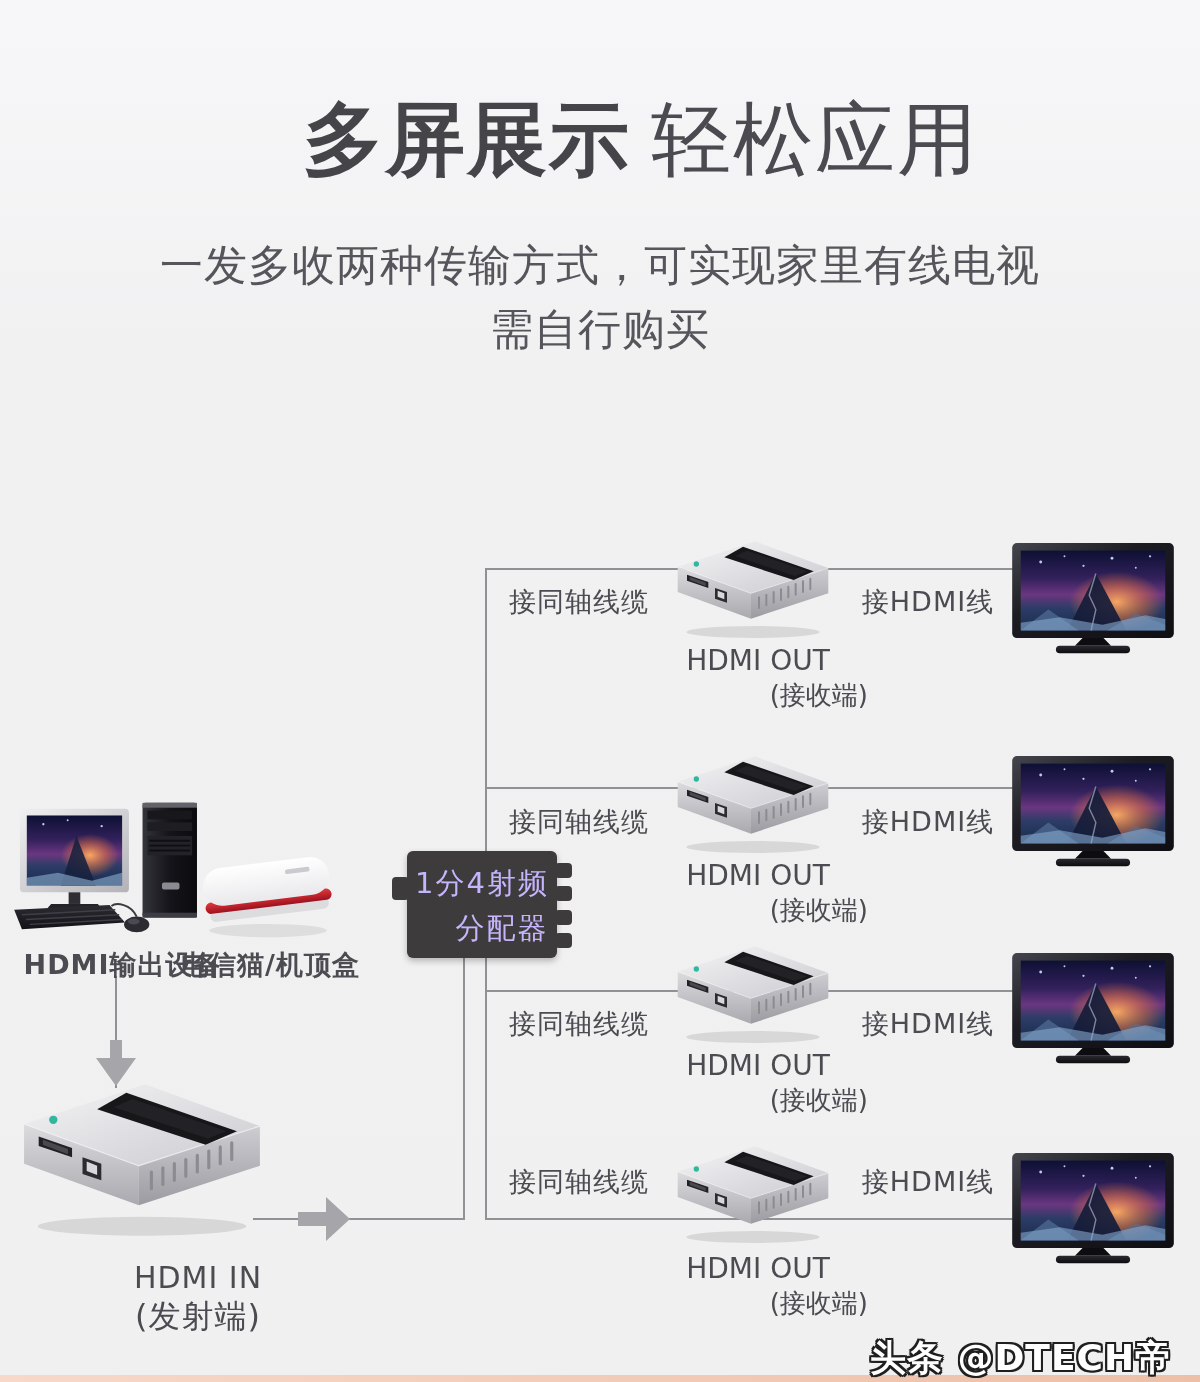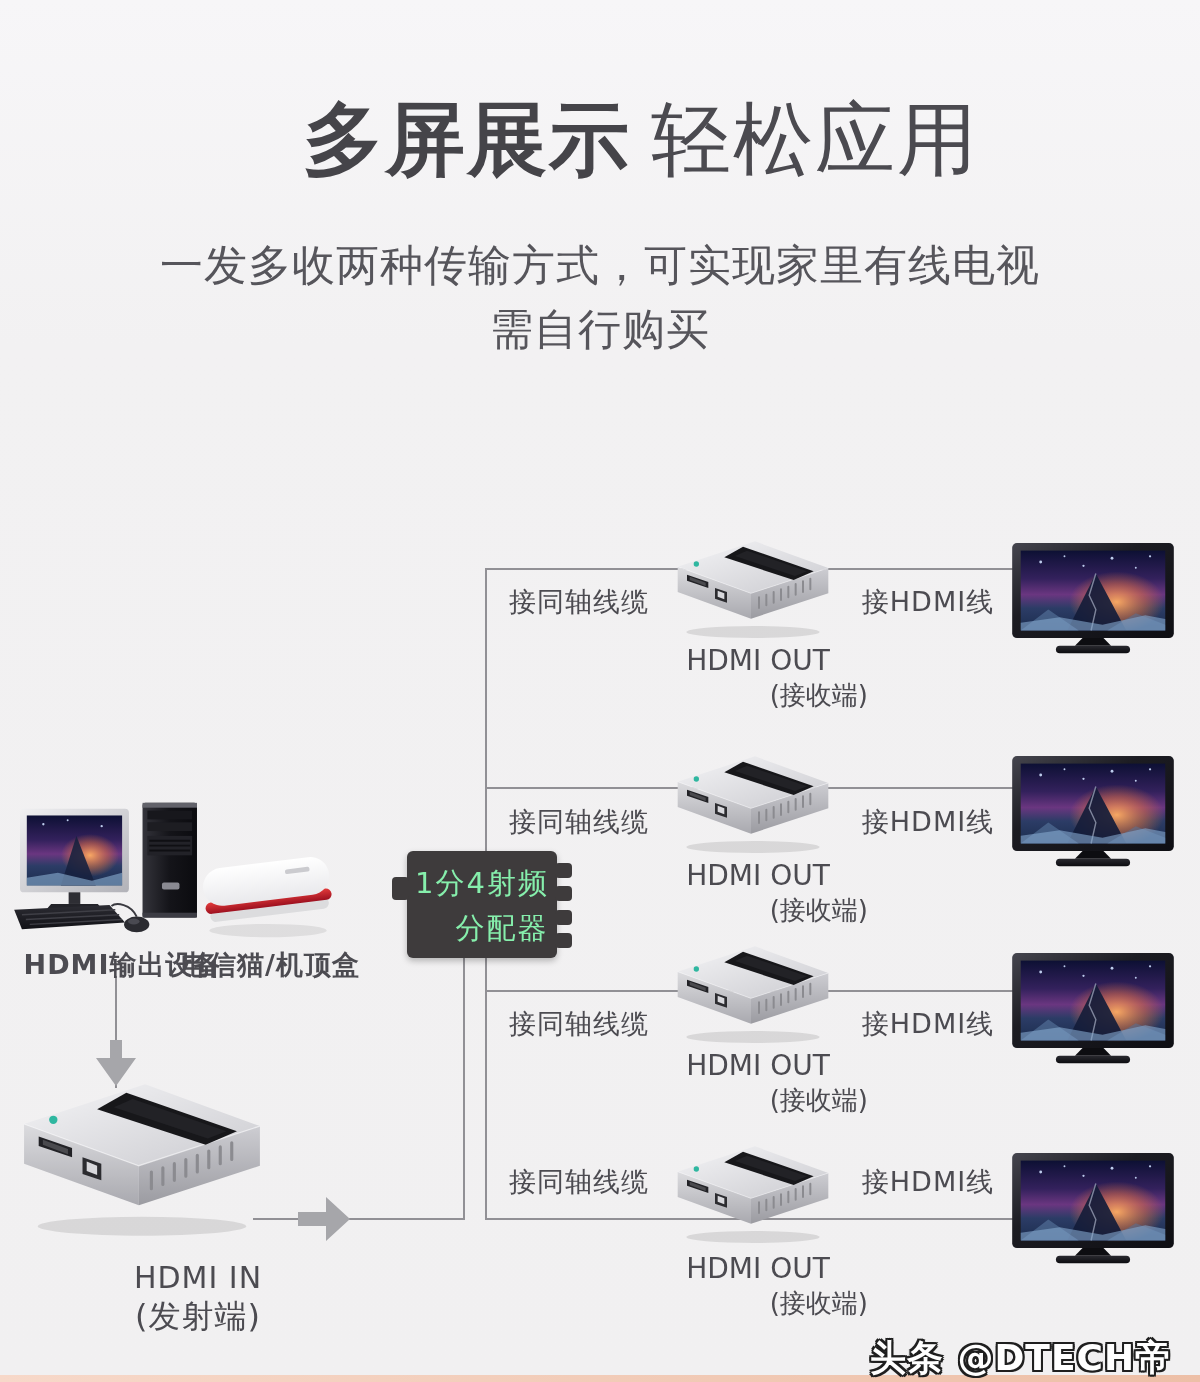--- a/index.html
+++ b/index.html
@@ -14,21 +14,21 @@
   .title .b{font-weight:800;}
   .title .l{font-weight:400;margin-left:20px;color:#4b4a50;}
   .subtitle{position:absolute;top:233px;left:0;width:1200px;text-align:center;
             font-size:43px;line-height:64px;letter-spacing:1px;color:#56555b;font-weight:400;}
   
   .line{position:absolute;background:#919095;z-index:1;}
   .arrow{position:absolute;z-index:2;}
   
   .splitter{position:absolute;left:407px;top:851px;width:150px;height:107px;
             background:#3e3b3c;border-radius:6px;z-index:5;box-shadow:0 3px 6px rgba(0,0,0,.25);}
-  .splitter .txt{position:absolute;left:0;width:100%;text-align:center;color:#86efac;
+  .splitter .txt{position:absolute;left:0;width:100%;text-align:center;color:#c4b5fd;
                  font-size:29px;font-weight:500;letter-spacing:2px;}
   .splitter .t1{top:13px;}
   .splitter .t2{top:58px;padding-left:20px;}
   .nub{position:absolute;background:#3e3b3c;border-radius:4px;}
   .nub.in{left:-15px;top:26px;width:17px;height:23px;}
   .nub.out{right:-15px;width:17px;height:15px;}
   
   .dev{position:absolute;z-index:3;}
   
   .lbl{position:absolute;z-index:4;text-align:center;color:#4c4b51;}

